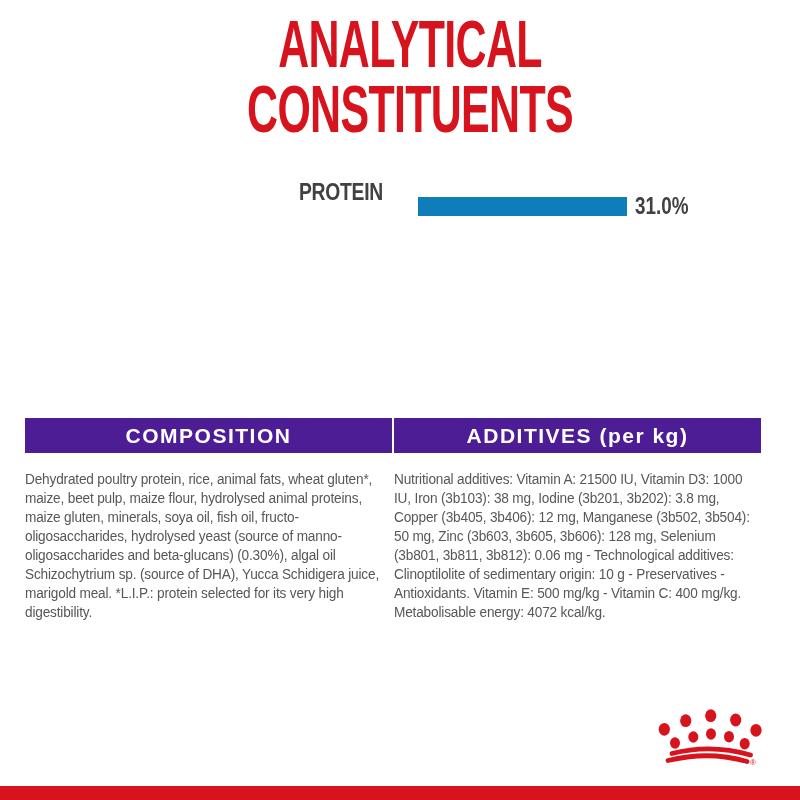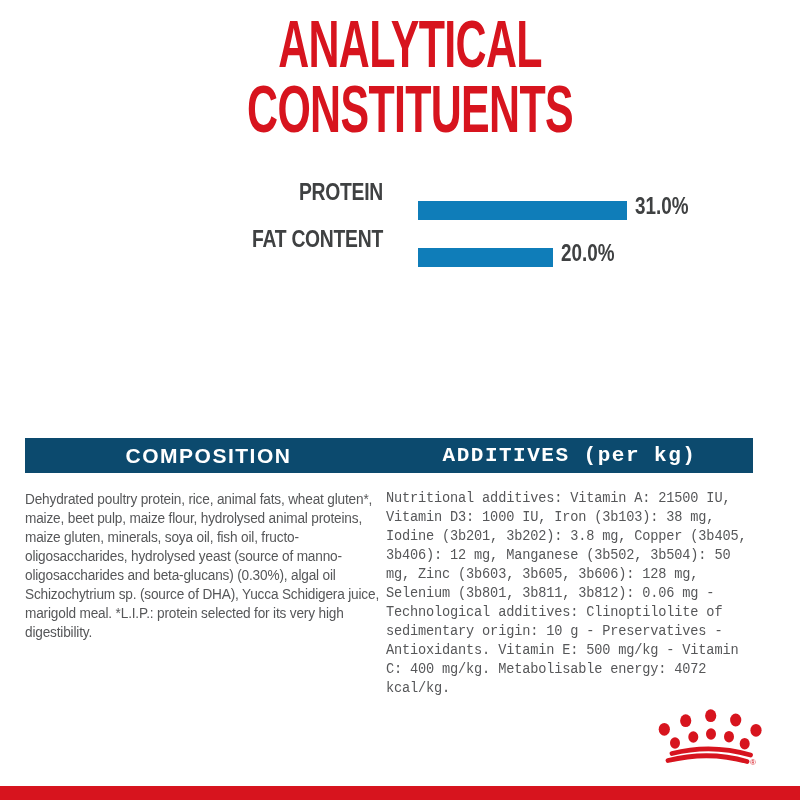--- a/index.html
+++ b/index.html
@@ -14,33 +14,33 @@
     font-size:66px;line-height:65px;font-weight:bold;color:#d7141e;
     transform:scaleX(0.65);transform-origin:50% 50%;letter-spacing:-1px;white-space:nowrap;
   }
   
   .chart{position:absolute;top:169px;left:0;width:800px;}
   .chart-row{display:flex;align-items:center;height:47px;gap:20px;}
   .bar-label{
     width:383px;flex:0 0 383px;text-align:right;font-weight:bold;font-size:23px;
     color:#3f4142;transform:scaleX(0.84);transform-origin:100% 50%;white-space:nowrap;letter-spacing:-0.3px;
   }
-  .bar-track{display:flex;align-items:flex-end;margin-left:15px;margin-top:28px;}
+  .bar-track{display:flex;align-items:center;margin-left:15px;margin-top:28px;}
   .bar{height:19px;background:#0f7db9;}
   .bar-value{
     margin-left:8px;font-weight:bold;font-size:23px;color:#3f4142;
     transform:scaleX(0.82);transform-origin:0 50%;white-space:nowrap;
   }
   
   .col{position:absolute;top:418px;width:367px;}
   .col.left{left:25px;}
-  .col.right{left:386px;font-family:Liberation Mono, monospace;}
+  .col.right{left:394px;}
   .col-header{
-    height:35px;line-height:35px;background:#0c4a6e;color:#ffffff;text-align:center;
-    font-weight:bold;font-size:21px;letter-spacing:1.5px;white-space:nowrap;margin-top:20px;
+    height:35px;line-height:35px;background:#4c1d95;color:#ffffff;text-align:center;
+    font-weight:bold;font-size:21px;letter-spacing:1.5px;white-space:nowrap;
   }
   .col-body{
     margin-top:16px;width:417px;color:#565759;font-size:15.5px;line-height:19px;
     letter-spacing:-0.2px;transform:scaleX(0.88);transform-origin:0 0;text-align:left;
   }
   
   .crown{position:absolute;left:652px;top:700px;width:115px;height:78px;}
   
   .strip{position:absolute;left:0;bottom:0;width:800px;height:14px;background:#d7141e;}
 </style>
@@ -56,27 +56,20 @@
 
   <div class="chart" id="chart">
     <div class="chart-row">
       <div class="bar-label">PROTEIN</div>
       <div class="bar-track">
         <div class="bar" style="width: 209px; background: rgb(15, 125, 185);"></div>
         <div class="bar-value">31.0%</div>
       </div>
     </div>
 
-    <div class="chart-row">
-      <div class="bar-label">FAT CONTENT</div>
-      <div class="bar-track">
-        <div class="bar" style="width: 135px; background: rgb(15, 125, 185);"></div>
-        <div class="bar-value">20.0%</div>
-      </div>
-    </div>
 
 
 
   </div>
 
   <div class="col left">
     <div class="col-header">COMPOSITION</div>
     <div class="col-body">Dehydrated poultry protein, rice, animal fats, wheat gluten*, maize, beet pulp, maize flour, hydrolysed animal proteins, maize gluten, minerals, soya oil, fish oil, fructo-oligosaccharides, hydrolysed yeast (source of manno-oligosaccharides and beta-glucans) (0.30%), algal oil Schizochytrium sp. (source of DHA), Yucca Schidigera juice, marigold meal. *L.I.P.: protein selected for its very high digestibility.</div>
   </div>
 

